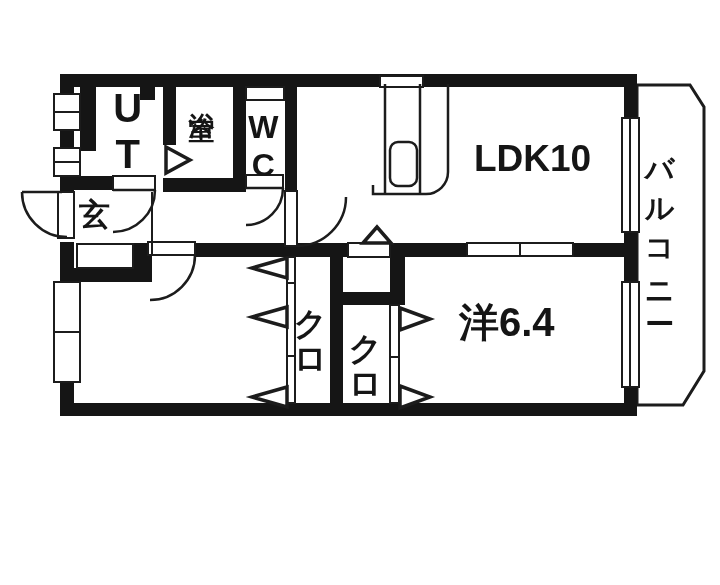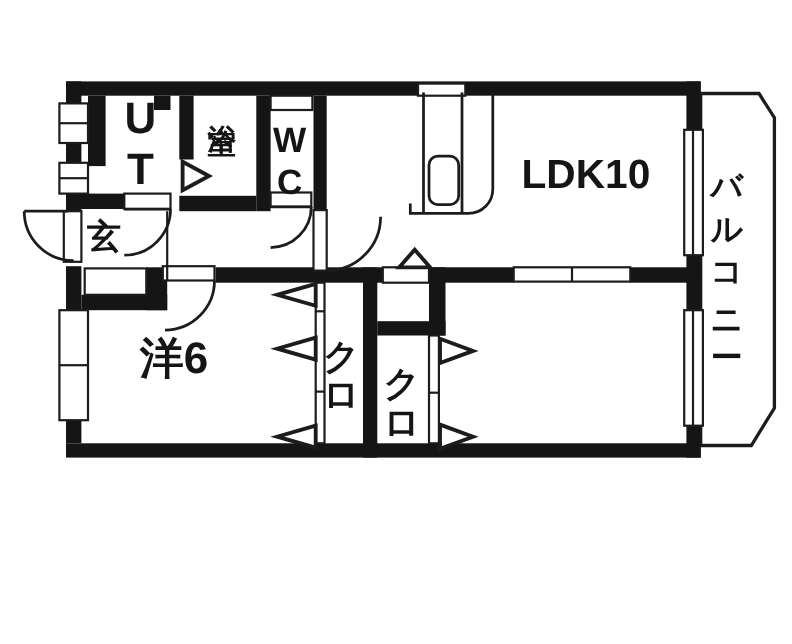--- a/index.html
+++ b/index.html
@@ -127,17 +127,17 @@
       <polygon points="400,386 430,397 400,408"></polygon>
       <polygon points="363,243 377,227 391,243"></polygon>
     </g>
   </svg>
 
   <div class="lbl vtext-up ut-label">UT</div>
   <div class="lbl vtext bath-label">浴室</div>
   <div class="lbl vtext-up wc-label">WC</div>
   <div class="lbl genkan-label">玄</div>
   <div class="lbl ldk-label">LDK10</div>
-  <div class="lbl west6-label">洋6</div>
   <div class="lbl vtext closet-left-label">クロ</div>
   <div class="lbl vtext closet-mid-label">クロ</div>
+  <div class="lbl west64-label">洋6.4</div>
   <div class="lbl vtext balcony-label">バルコニー</div>
 </div>
 
 </body></html>

